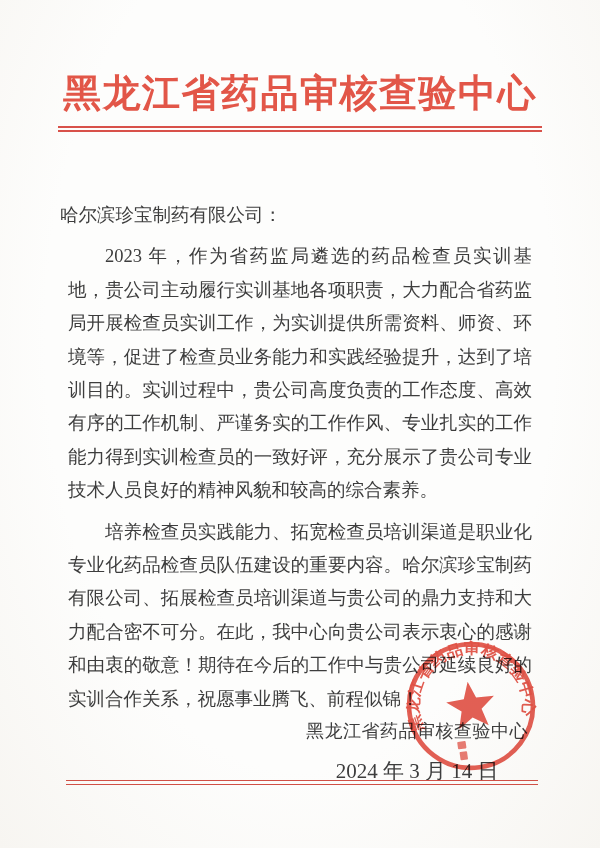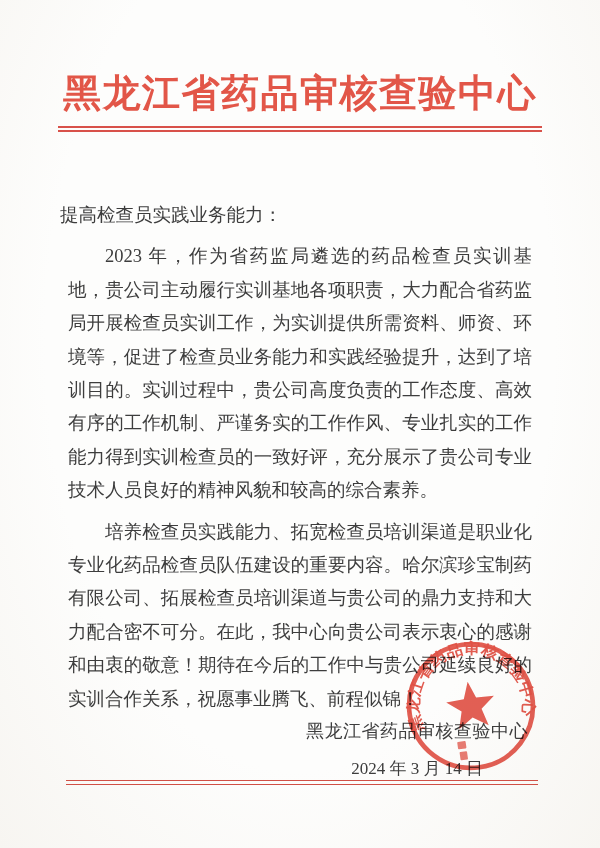--- a/index.html
+++ b/index.html
@@ -40,21 +40,21 @@
     text-align:justify;
   }
   .salutation{text-align:left;}
   .para{margin:8px;text-indent:2em;}
   .sign-block{
     position:absolute;top:719px;right:72px;
     display:flex;flex-direction:column;align-items:center;
     color:#3d3d3d;
   }
   .signature{font-size:18px;letter-spacing:0.5px;white-space:nowrap;}
-  .date{font-size:17px;margin-top:14px;white-space:nowrap;}
+  .date{font-size:21px;margin-top:14px;white-space:nowrap;}
   .seal{
     position:absolute;left:396px;top:631px;width:150px;height:150px;
     transform:rotate(-8deg);
     mix-blend-mode:multiply;
     opacity:0.88;
     pointer-events:none;
   }
   .seal svg{width:100%;height:100%;display:block;}
   .seal text{
     font-family:"Liberation Serif","DejaVu Serif",serif;
@@ -70,21 +70,21 @@
 <body>
 
 <div class="page">
 
   <div class="letterhead">黑龙江省药品审核查验中心</div>
 
   <div class="rule rule-top"></div>
 
 
   <div class="body">
-    <div class="salutation">提高检查员实践业务能力：</div>
+    <div class="salutation">哈尔滨珍宝制药有限公司：</div>
     <p class="para">2023 年，作为省药监局遴选的药品检查员实训基地，贵公司主动履行实训基地各项职责，大力配合省药监局开展检查员实训工作，为实训提供所需资料、师资、环境等，促进了检查员业务能力和实践经验提升，达到了培训目的。实训过程中，贵公司高度负责的工作态度、高效有序的工作机制、严谨务实的工作作风、专业扎实的工作能力得到实训检查员的一致好评，充分展示了贵公司专业技术人员良好的精神风貌和较高的综合素养。</p>
     <p class="para">培养检查员实践能力、拓宽检查员培训渠道是职业化专业化药品检查员队伍建设的重要内容。哈尔滨珍宝制药有限公司、拓展检查员培训渠道与贵公司的鼎力支持和大力配合密不可分。在此，我中心向贵公司表示衷心的感谢和由衷的敬意！期待在今后的工作中与贵公司延续良好的实训合作关系，祝愿事业腾飞、前程似锦！</p>
   </div>
 
   <div class="sign-block">
     <div class="signature">黑龙江省药品审核查验中心</div>
     <div class="date">2024 年 3 月 14 日</div>
   </div>
 
   <div class="seal">

